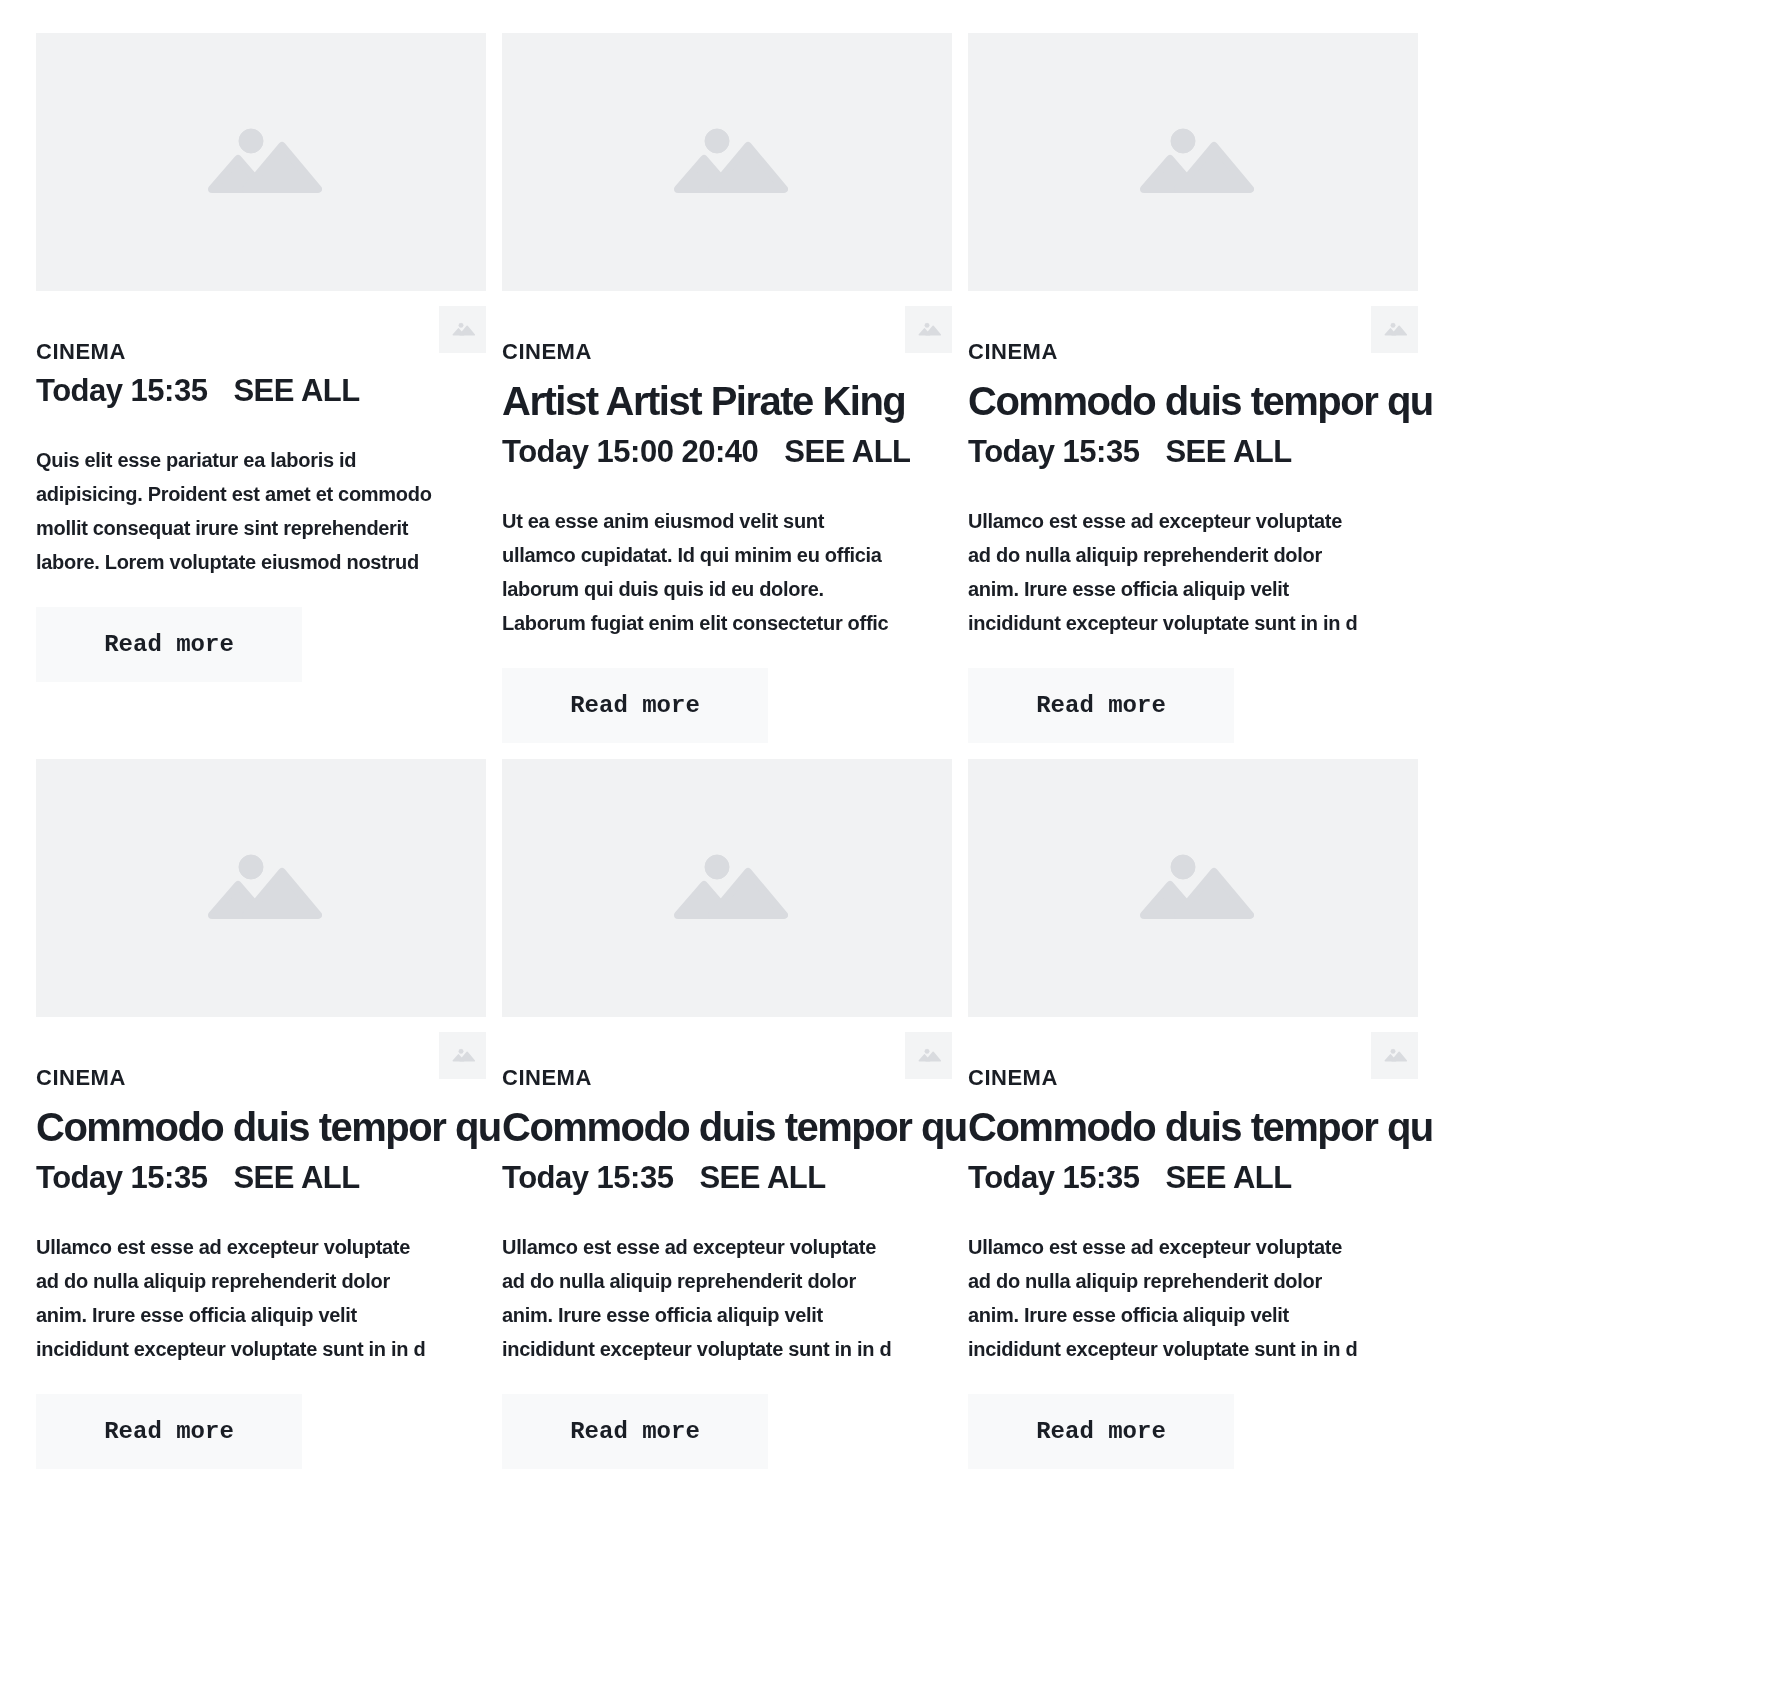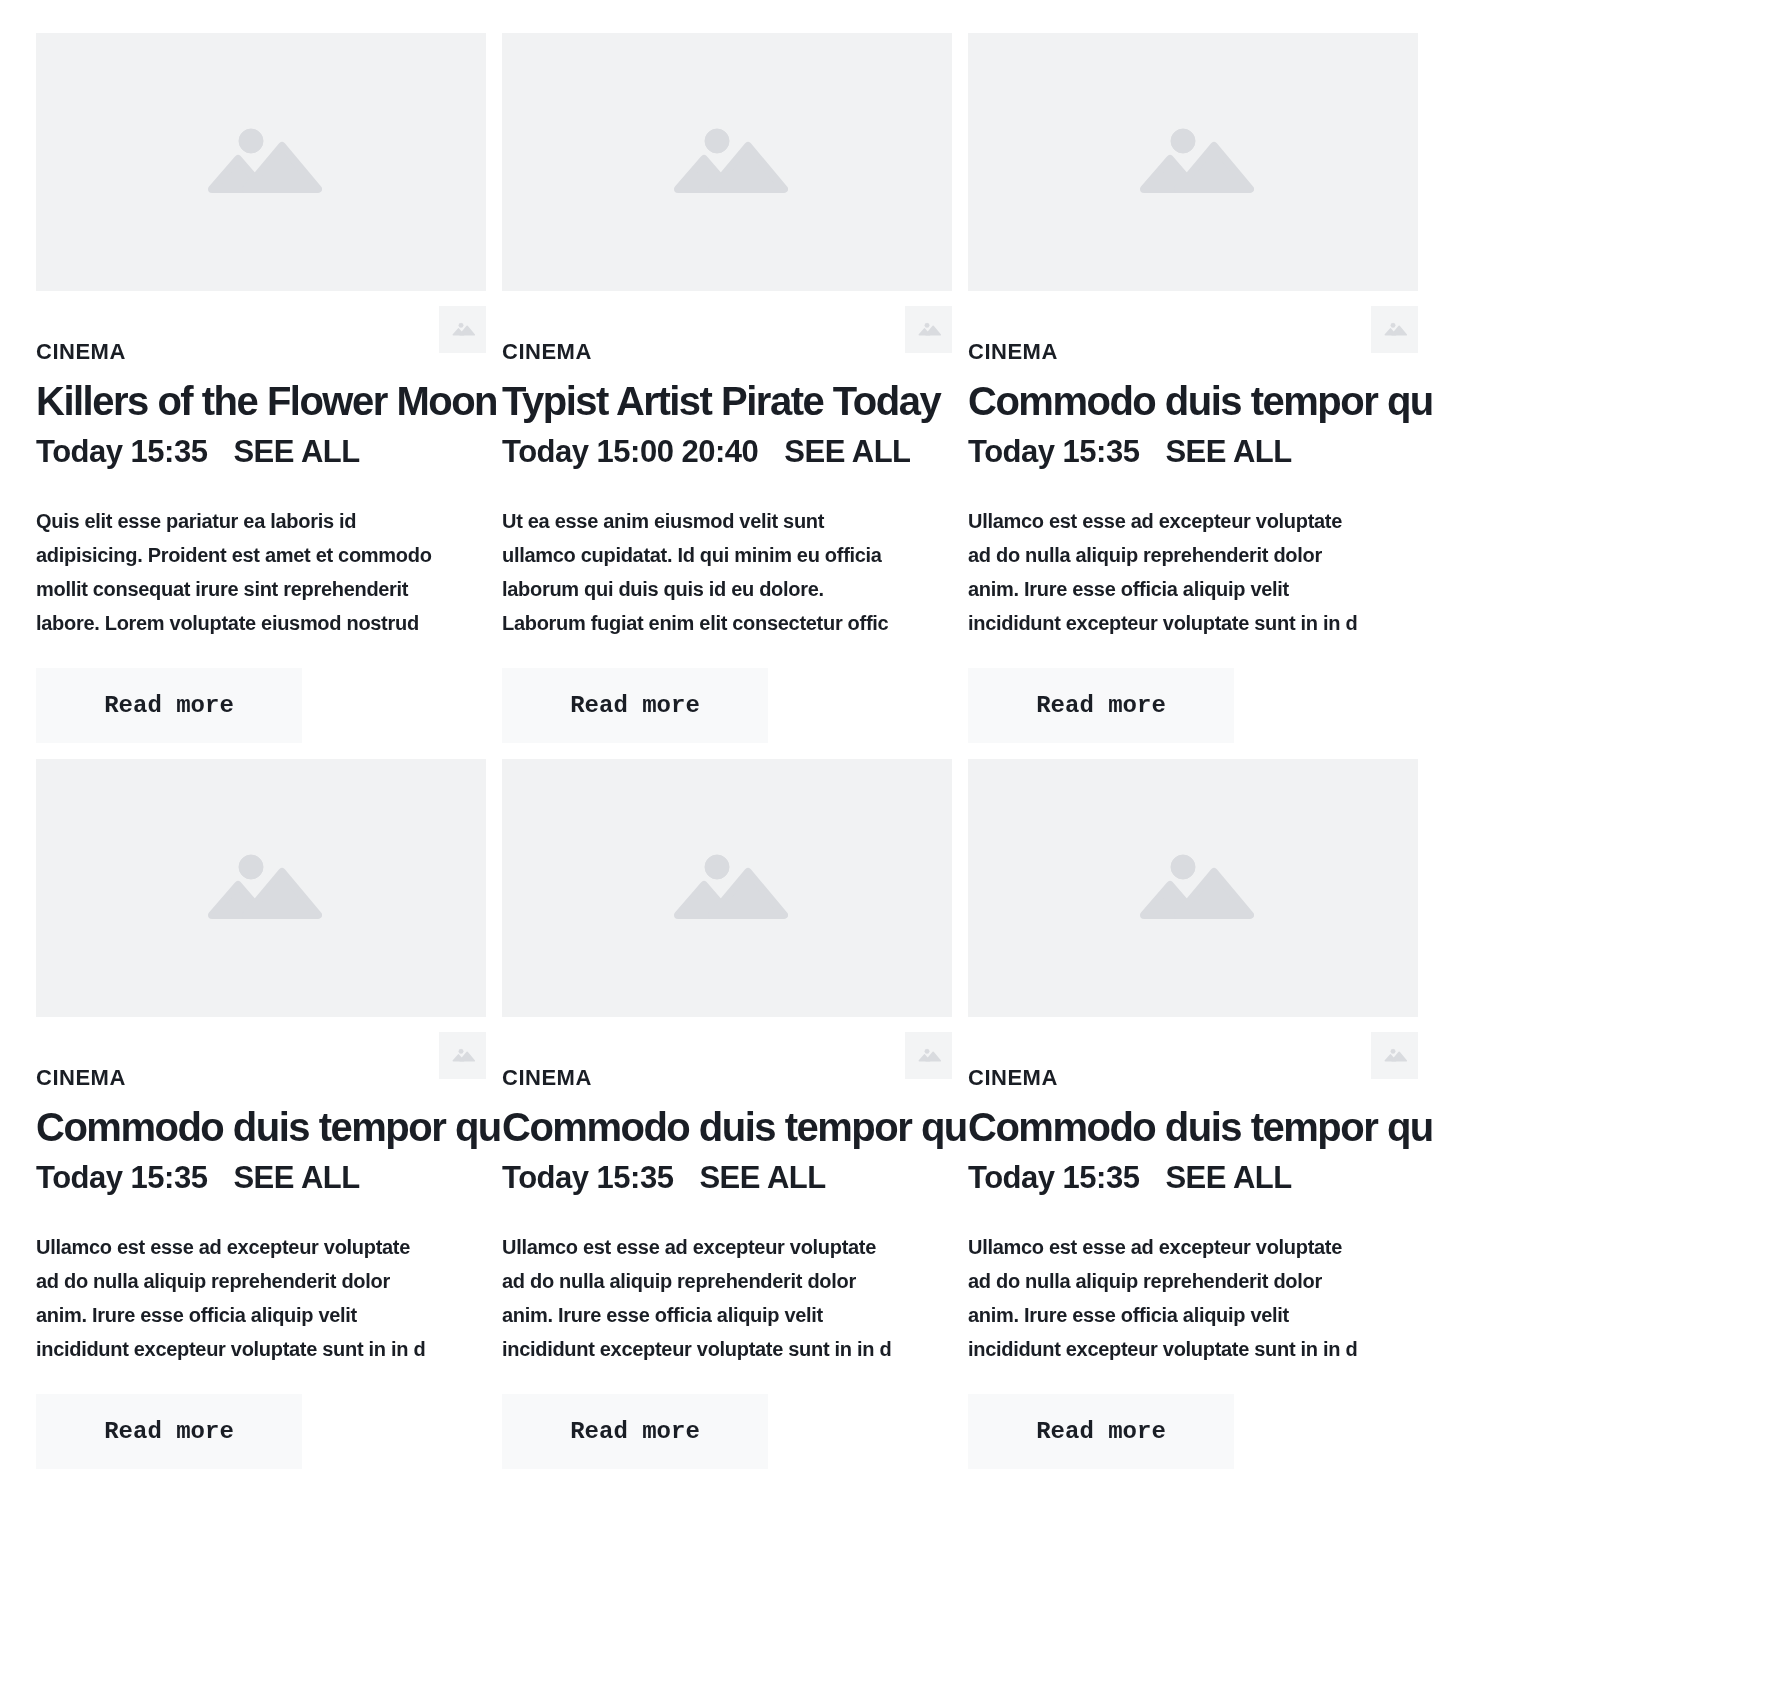--- a/index.html
+++ b/index.html
@@ -96,21 +96,20 @@
       </svg>
     </div>
     <div class="card-badge">
       <svg width="24" height="15" viewBox="0 0 122 72" aria-hidden="true">
         <circle class="ph-icon" cx="51" cy="15" r="12" stroke="none"></circle>
         <polygon class="ph-icon" points="12,63 38,33 64,63" stroke-width="8" stroke-linejoin="round"></polygon>
         <polygon class="ph-icon" points="46,63 82,20 118,63" stroke-width="8" stroke-linejoin="round"></polygon>
       </svg>
     </div>
     <div class="card-category">CINEMA</div>
-    <h2 class="card-title">Killers of the Flower Moon</h2>
     <div class="card-meta">
       <span class="card-time">Today 15:35</span>
       <a class="card-seeall" href="#">SEE ALL</a>
     </div>
     <p class="card-excerpt">Quis elit esse pariatur ea laboris id
 adipisicing. Proident est amet et commodo
 mollit consequat irure sint reprehenderit
 labore. Lorem voluptate eiusmod nostrud</p>
     <button class="card-button">Read more</button>
   </article>
@@ -124,21 +123,21 @@
       </svg>
     </div>
     <div class="card-badge">
       <svg width="24" height="15" viewBox="0 0 122 72" aria-hidden="true">
         <circle class="ph-icon" cx="51" cy="15" r="12" stroke="none"></circle>
         <polygon class="ph-icon" points="12,63 38,33 64,63" stroke-width="8" stroke-linejoin="round"></polygon>
         <polygon class="ph-icon" points="46,63 82,20 118,63" stroke-width="8" stroke-linejoin="round"></polygon>
       </svg>
     </div>
     <div class="card-category">CINEMA</div>
-    <h2 class="card-title">Typist Artist Pirate Today</h2>
+    <h2 class="card-title">Artist Artist Pirate King</h2>
     <div class="card-meta">
       <span class="card-time">Today 15:00 20:40</span>
       <a class="card-seeall" href="#">SEE ALL</a>
     </div>
     <p class="card-excerpt">Ut ea esse anim eiusmod velit sunt
 ullamco cupidatat. Id qui minim eu officia
 laborum qui duis quis id eu dolore.
 Laborum fugiat enim elit consectetur offic</p>
     <button class="card-button">Read more</button>
   </article>

